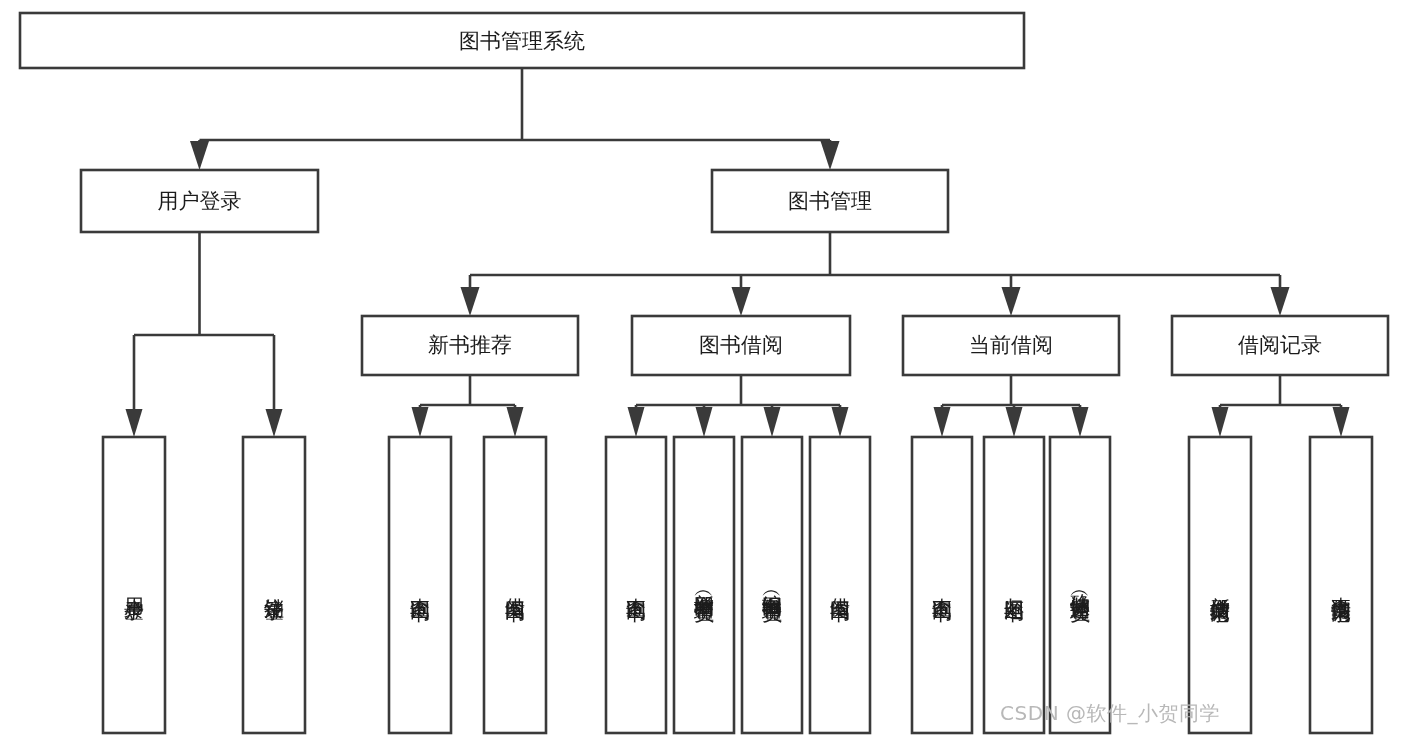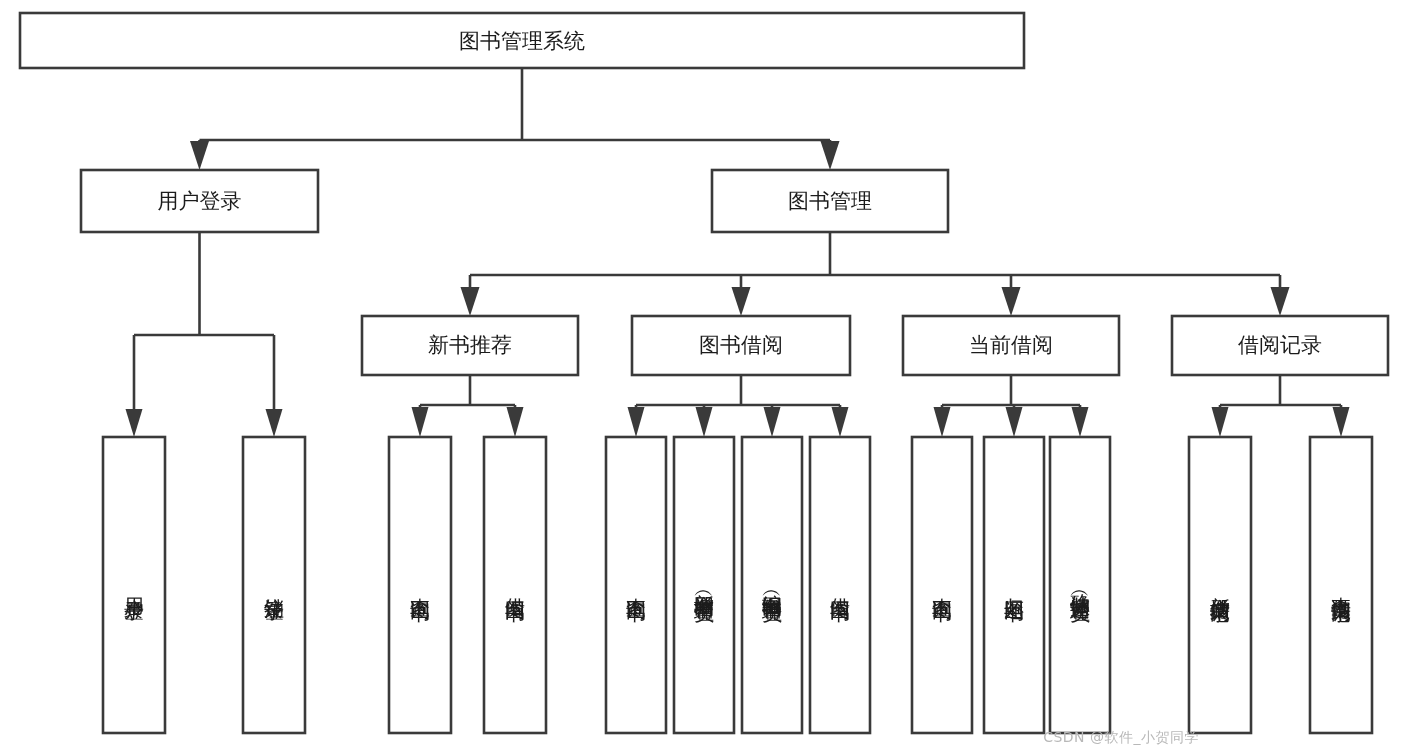--- a/index.html
+++ b/index.html
@@ -12,20 +12,21 @@
     width: 1405px;
     height: 747px;
     font-family: "DejaVu Sans", "Liberation Sans", sans-serif;
     overflow: hidden;
   }
   #diagram-root {
     position: relative;
     width: 1209px;
     height: 747px;
     background: #ffffff;
+    padding-left: 21px;
   }
   svg#flowchart {
     position: absolute;
     top: 0;
     left: 0;
     width: 1405px;
     height: 747px;
     display: block;
   }
   .node-box {
@@ -61,23 +62,23 @@
     font-size: 20px;
     line-height: 1.05;
     letter-spacing: 1.5px;
     color: #1c1c1c;
     white-space: nowrap;
     pointer-events: none;
   }
   .watermark {
     position: absolute;
     right: 10px;
-    bottom: 0;
-    font-family: "DejaVu Sans", "Liberation Sans", sans-serif;
-    font-size: 14px;
+    bottom: 20px;
+    font-family: "DejaVu Sans", "Liberation Sans", sans-serif;
+    font-size: 20px;
     color: #b8b8b8;
     letter-spacing: 0.5px;
     white-space: nowrap;
   }
 </style>
 </head>
 <body>
 
 <div id="diagram-root">
 

